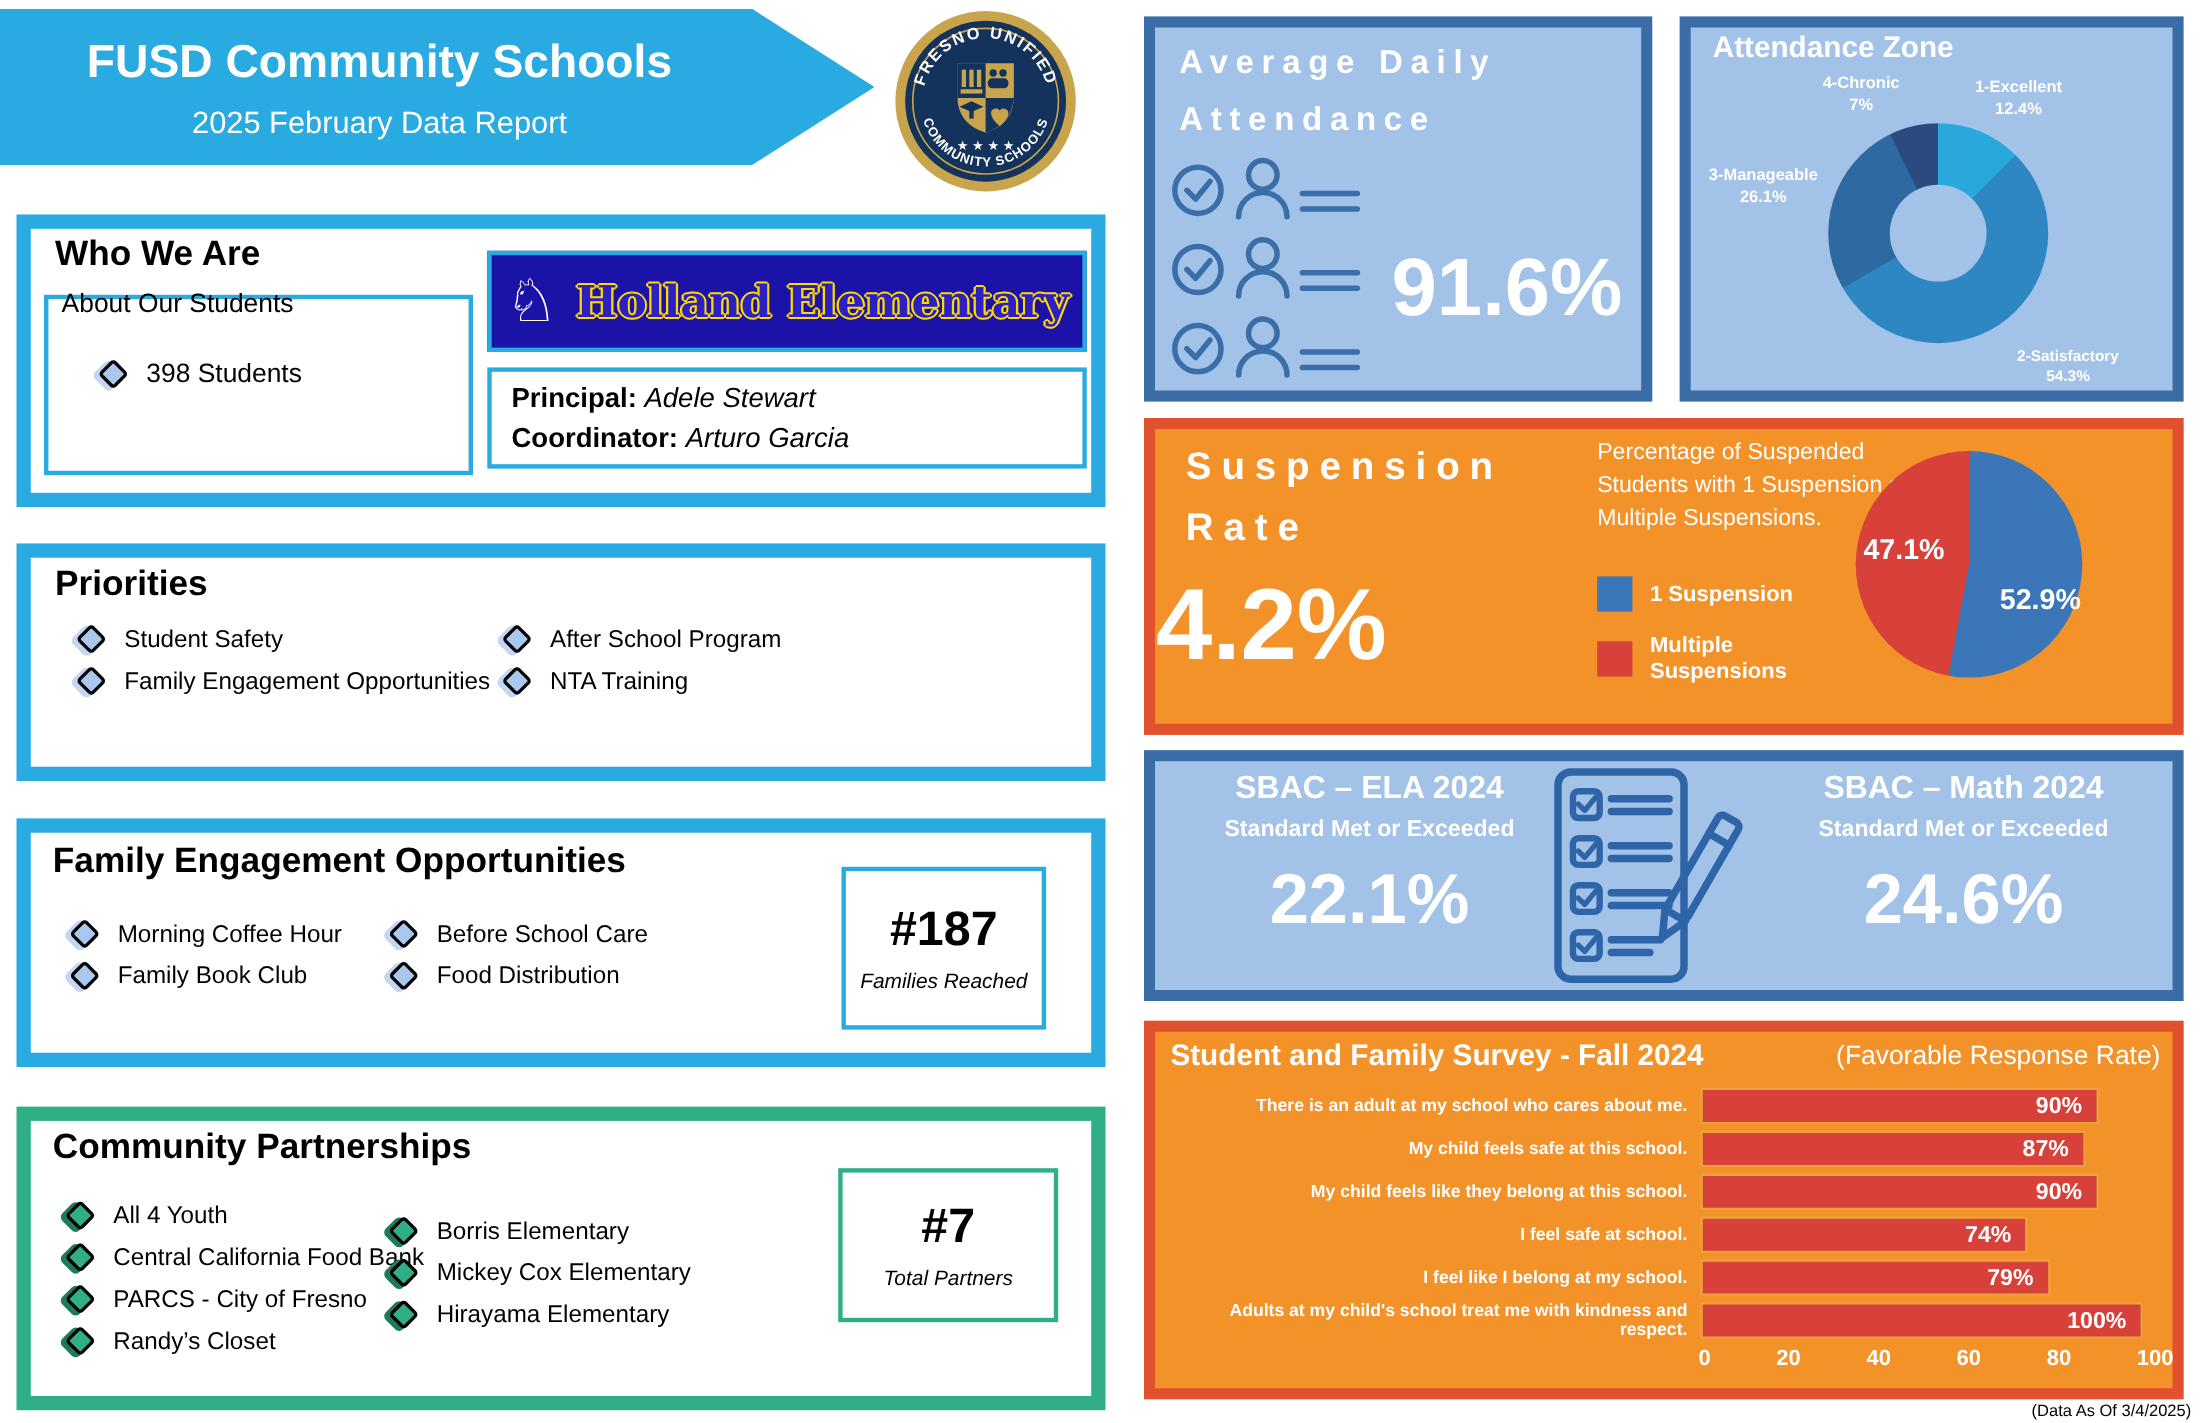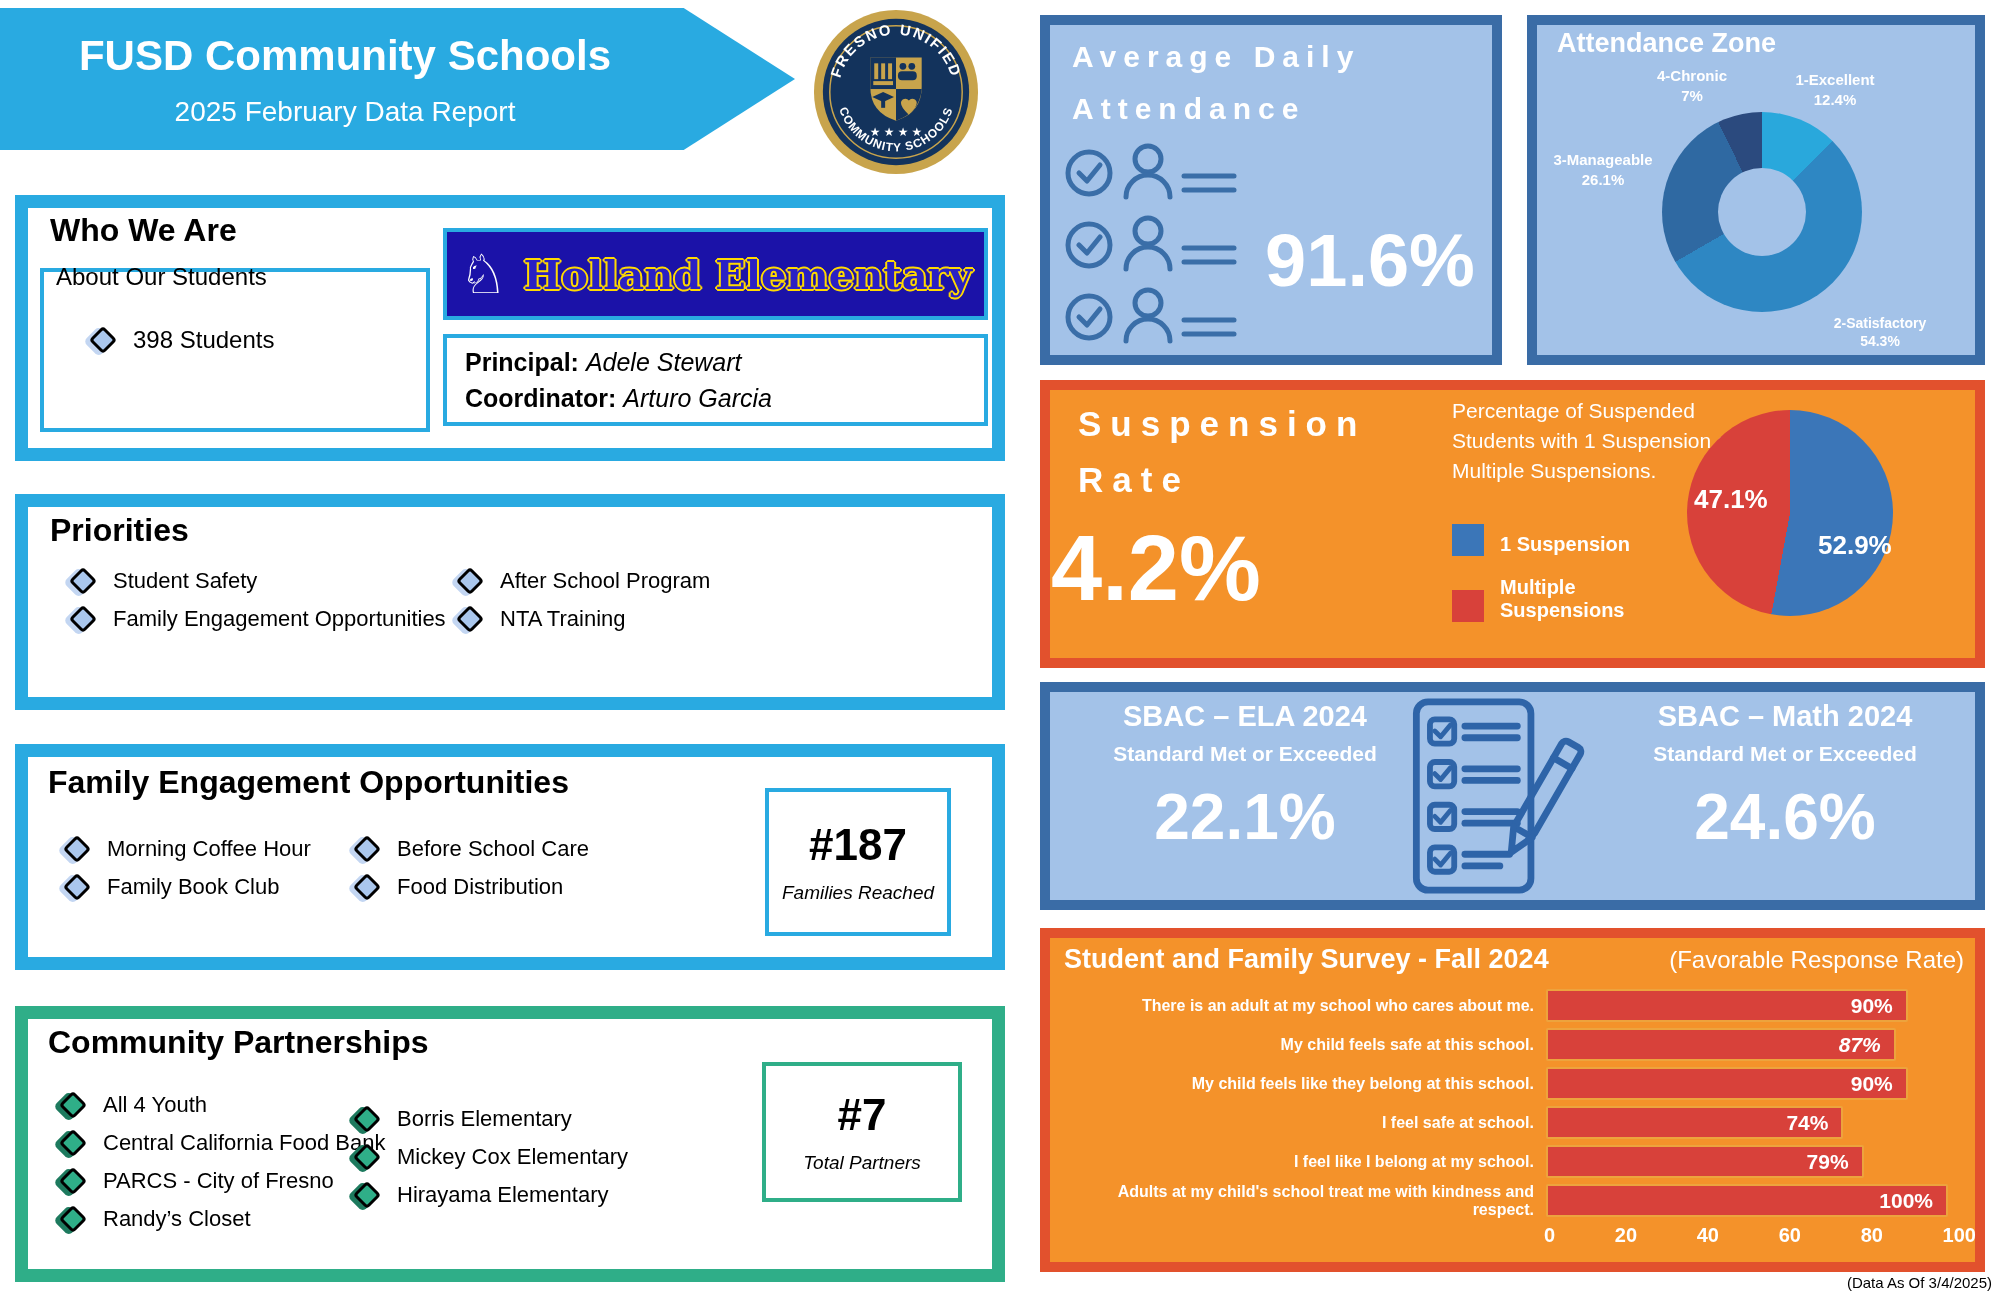--- a/index.html
+++ b/index.html
@@ -49,21 +49,21 @@
 
   
   .stat-box { display:flex; flex-direction:column; align-items:center; justify-content:center; gap:12px; }
   .stat-value { font-size:44px; font-weight:bold; color:#000; }
   .stat-label { font-size:19px; font-style:italic; color:#000; }
 
   
   .wt-spaced { position:absolute; color:#fff; font-weight:bold; letter-spacing:7px; font-size:30px; }
   .big-white { position:absolute; color:#fff; font-weight:bold; }
   .sus-desc { position:absolute; left:1452px; top:396px; width:285px; color:#fff; font-size:21px; line-height:1.42; }
-  .lgrow { display:flex; align-items:flex-end; gap:16px; margin-bottom:20px; }
+  .lgrow { display:flex; align-items:center; gap:16px; margin-bottom:20px; }
   .lgswatch { width:32px; height:32px; flex:none; }
   .lgtext { color:#fff; font-weight:bold; font-size:20px; line-height:1.15; max-width:170px; }
 
   
   .donut { position:absolute; left:1662px; top:112px; width:200px; height:200px; border-radius:50%; }
   .donut-hole { position:absolute; left:50%; top:50%; width:88px; height:88px; border-radius:50%;
                 background:#a3c2e8; transform:translate(-50%,-50%); }
   .dz-label { position:absolute; color:#fff; font-weight:bold; font-size:15px; text-align:center; line-height:1.3; }
   .pie { position:absolute; left:1687px; top:410px; width:206px; height:206px; border-radius:50%; }
   .pie-label { position:absolute; color:#fff; font-weight:bold; font-size:26px; }
@@ -401,21 +401,21 @@
         <div class="strack">
           <div class="sbar" style="width: 90%;">
             <span class="sval">90%</span>
           </div>
         </div>
       </div>
 
       <div class="srow">
         <div class="slabel">My child feels safe at this school.</div>
         <div class="strack">
-          <div class="sbar" style="width: 87%; font-style: italic;">
+          <div class="sbar" style="width: 87%;">
             <span class="sval">87%</span>
           </div>
         </div>
       </div>
 
       <div class="srow">
         <div class="slabel">My child feels like they belong at this school.</div>
         <div class="strack">
           <div class="sbar" style="width: 90%;">
             <span class="sval">90%</span>

